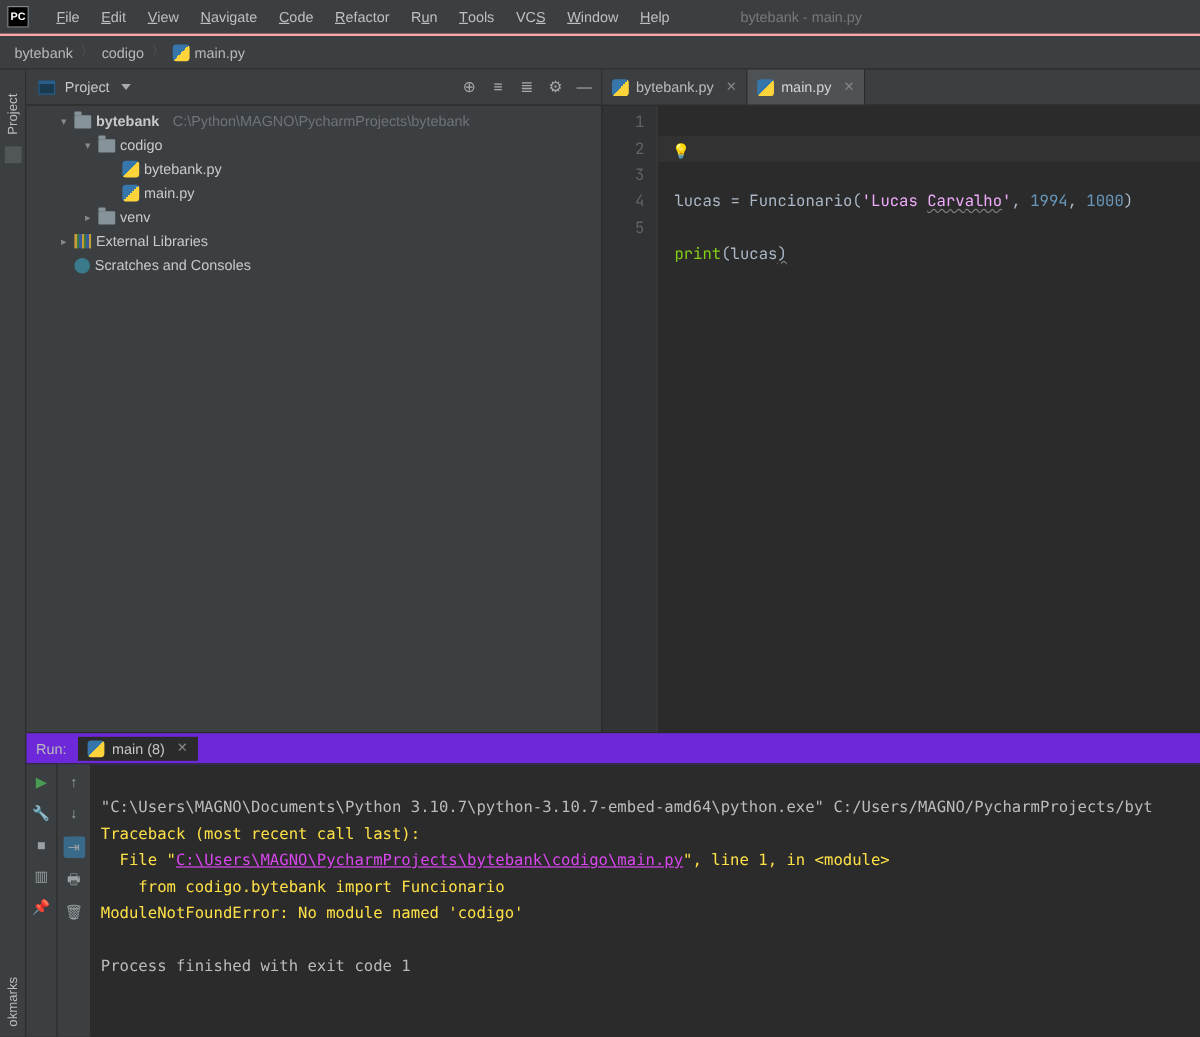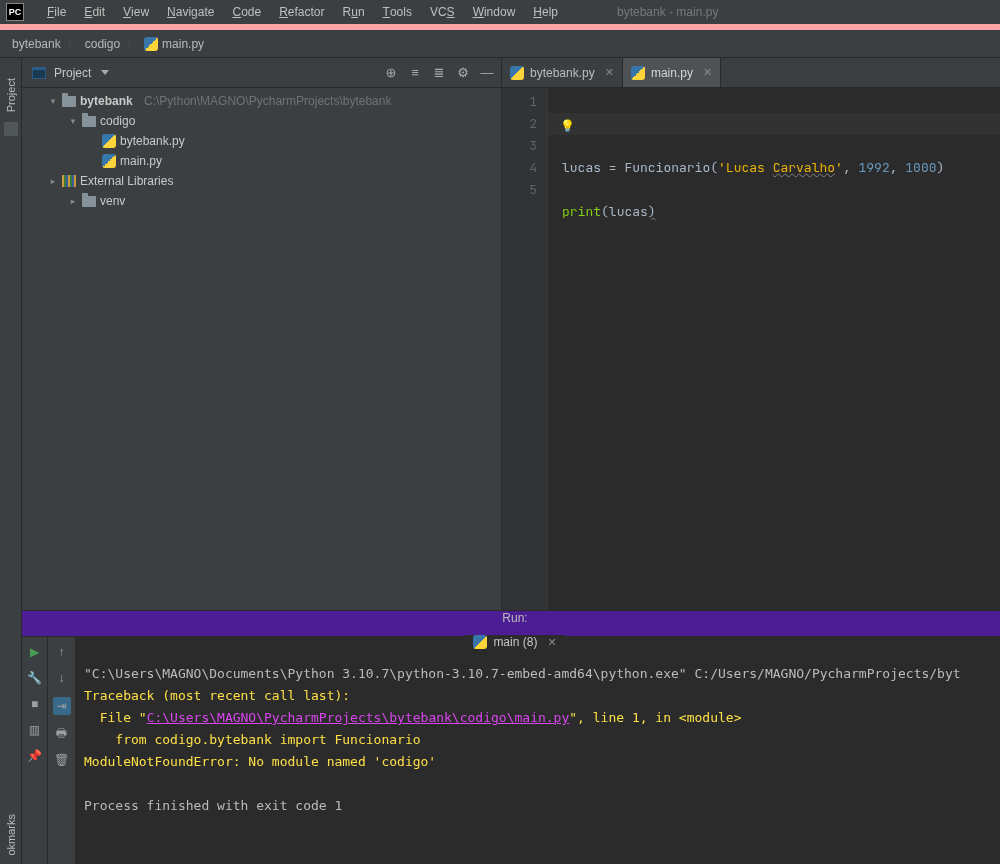--- a/index.html
+++ b/index.html
@@ -11,21 +11,21 @@
     color: #bbbbbb;
     overflow: hidden;
   }
 
   
   .menubar {
     height: 30px;
     background: #3c3f41;
     display: flex; align-items: center;
     padding-left: 6px;
-    border-bottom: 6px solid #fca5a5;
+    border-bottom: 2px solid #fca5a5;
   }
   .logo {
     width: 18px; height: 18px;
     background: #000; border: 1px solid #888;
     color: #fff; font-size: 9px; font-weight: bold;
     display: flex; align-items: center; justify-content: center;
     margin-right: 14px;
   }
   .menubar .m {
     padding: 0 9px; height: 100%;
@@ -213,39 +213,38 @@
   .hl-line {
     position:absolute; left:0; right:0; height:22px;
     background: #323232;
   }
   .bulb {
     position:absolute; left: 12px;
     font-size: 12px;
   }
   
   .kw { color: #cc7832; }
-  .str { color: #eab308; }
+  .str { color: #f0abfc; }
   .num { color: #6897bb; }
   .call { color: #84cc16; }
   .wavy { text-decoration: underline wavy #808080; text-decoration-thickness: 1px; }
 
   
   .run {
     height: 253px;
     background: #2b2b2b;
     display: flex; flex-direction: column;
   }
   .run-header {
     height: 26px;
-    background: #4c1d95;
+    background: #6d28d9;
     border-bottom: 1px solid #2a2a2a;
     display: flex; align-items: center;
     padding-left: 8px;
     gap: 10px;
-    flex-direction: column;
   }
   .run-header .lbl { color: #bbb; }
   .run-header .rtab {
     display:flex; align-items:center; gap:6px;
     background:#2b2b2b; height: 20px; padding: 0 8px;
     color: #c7c7c7;
   }
   .run-header .rtab .x { color:#888; margin-left:4px; font-size:11px; }
   .run-body {
     flex:1; display:flex;
@@ -344,29 +343,34 @@
         <div class="row ind3">
           <span class="arrow"></span>
           <span class="pyicon"></span>
           <span class="lbl">bytebank.py</span>
         </div>
         <div class="row ind3">
           <span class="arrow"></span>
           <span class="pyicon"></span>
           <span class="lbl">main.py</span>
         </div>
+        <div class="row ind2">
+          <span class="arrow right"></span>
+          <span class="folder"></span>
+          <span class="lbl">venv</span>
+        </div>
         <div class="row ind1">
           <span class="arrow right"></span>
           <span class="libicon"></span>
           <span class="lbl">External Libraries</span>
         </div>
-        <div class="row ind2">
-          <span class="arrow right"></span>
-          <span class="folder"></span>
-          <span class="lbl">venv</span>
+        <div class="row ind1">
+          <span class="arrow"></span>
+          <span class="scratch"></span>
+          <span class="lbl">Scratches and Consoles</span>
         </div>
       </div>
     </div>
 
     <div class="editor">
       <div class="tabs">
         <div class="tab">
           <span class="pyicon"></span>
           <span>bytebank.py</span>
           <span class="x">✕</span>
@@ -384,21 +388,21 @@
           <div>3</div>
           <div>4</div>
           <div>5</div>
         </div>
         <div class="codewrap">
           <div class="hl-line" style="top:25px;"></div>
           <span class="bulb" style="top:27px;">💡</span>
           <div class="code">
 <span class="kw">from</span><span> codigo.bytebank </span><span class="kw">import</span><span> Funcionario</span>
 <span> </span>
-<span>lucas </span><span>= </span><span>Funcionario</span><span>(</span><span class="str">'Lucas </span><span class="str wavy">Carvalho</span><span class="str">'</span><span>, </span><span class="num">1992</span><span>, </span><span class="num">1000</span><span>)</span>
+<span>lucas </span><span>= </span><span>Funcionario</span><span>(</span><span class="str">'Lucas </span><span class="str wavy">Carvalho</span><span class="str">'</span><span>, </span><span class="num">1994</span><span>, </span><span class="num">1000</span><span>)</span>
 <span> </span>
 <span class="call">print</span><span>(</span><span>lucas</span><span class="wavy">)</span>
           </div>
         </div>
       </div>
     </div>
   </div>
 
   <div class="run">
     <div class="run-header">

